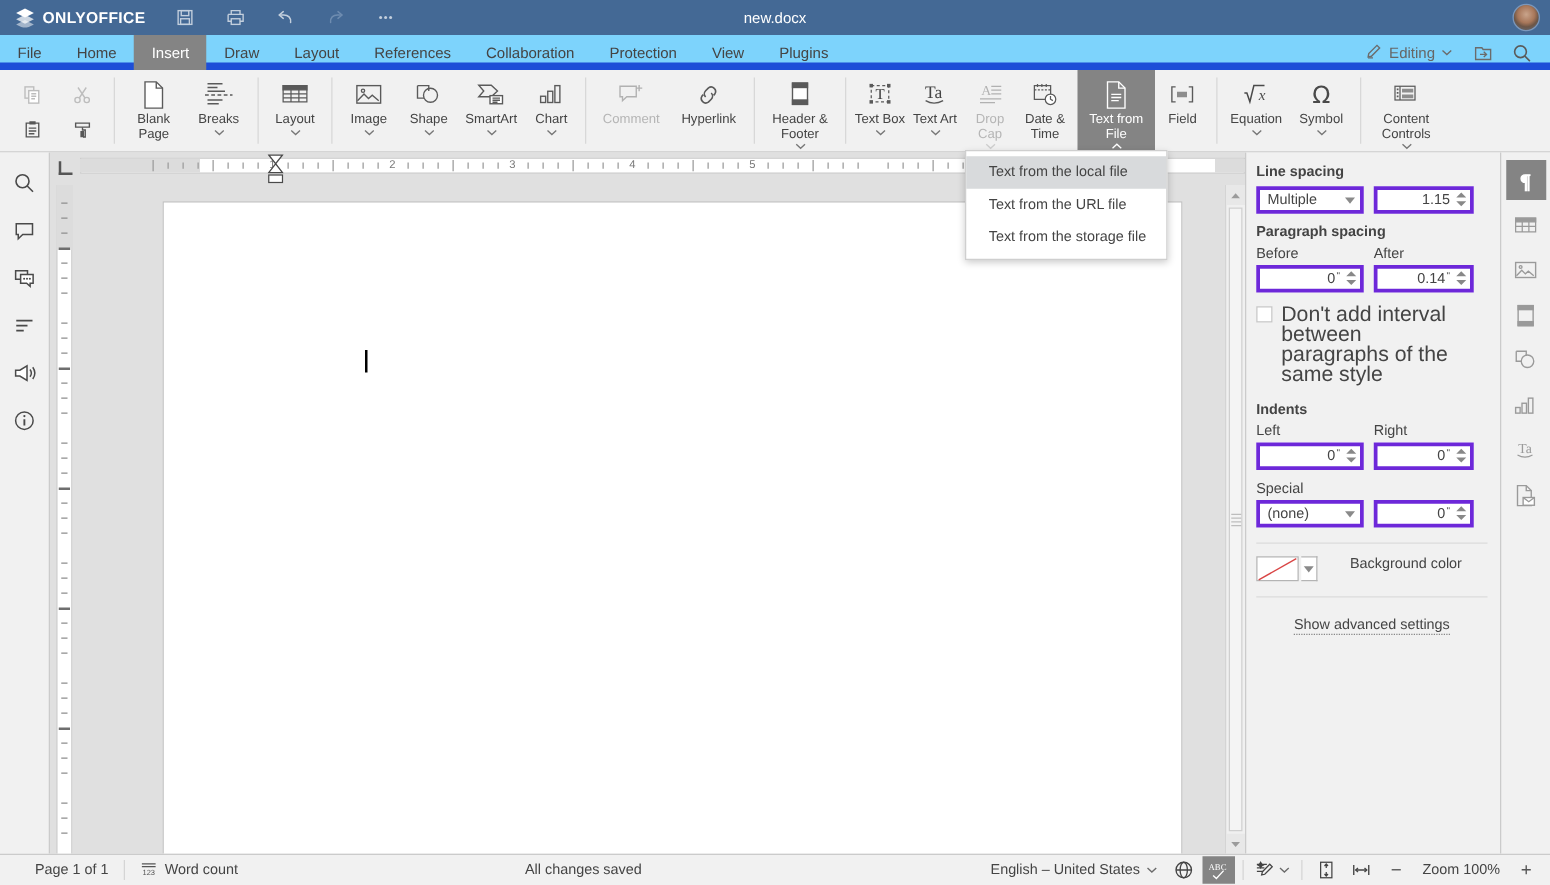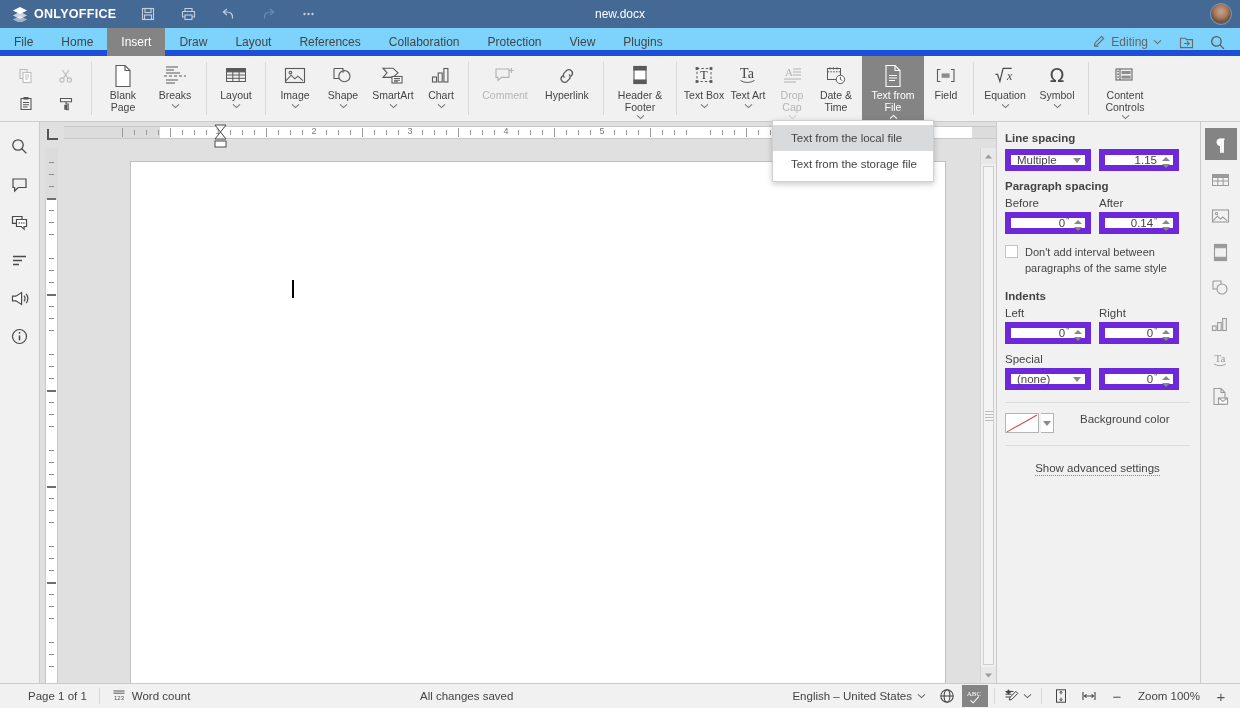--- a/index.html
+++ b/index.html
@@ -129,34 +129,34 @@
 
   
   .settings {
     width: 204px; background: #f1f1f1; border-left: 1px solid #cbcbcb; flex: 0 0 204px;
     padding: 10px 10px 0 8px; overflow: hidden;
   }
   .sec-title { font-size: 11.5px; font-weight: bold; color: #444; margin-bottom: 5px; }
   .sublabel { font-size: 11.5px; color: #444; }
   .row { display: flex; gap: 8px; }
   .fld {
-    height: 22px; background: #fff; border: 6px solid #6d28d9; display: flex; align-items: center;
+    height: 22px; background: #fff; border: 3px solid #6d28d9; display: flex; align-items: center;
     font-size: 11.5px; color: #444; padding: 0 4px; position: relative;
   }
   .fld.sel { justify-content: space-between; padding-left: 6px; }
   .fld.num { justify-content: flex-end; padding-right: 16px; }
   .fld .unit { font-size: 8px; position: relative; top: -3px; margin-left: 1px; }
   .spin { position: absolute; right: 3px; top: 2px; display: flex; flex-direction: column; gap: 3px; }
   .spin i { display: block; width: 0; height: 0; border-left: 4px solid transparent; border-right: 4px solid transparent; }
   .spin i.up { border-bottom: 4px solid #888; }
   .spin i.dn { border-top: 4px solid #888; }
   .chev { width: 0; height: 0; border-left: 4px solid transparent; border-right: 4px solid transparent; border-top: 5px solid #8a8a8a; }
   .cbrow { display: flex; gap: 7px; margin-top: 10px; align-items: flex-start; }
   .cbox { width: 13px; height: 13px; background: #fff; border: 1px solid #c5c5c5; flex: 0 0 13px; margin-top: 1px; }
-  .cbtxt { font-size: 11px; line-height: 16px; color: #444; }
+  .cbtxt { font-size: 17px; line-height: 16px; color: #444; }
   .divider { height: 1px; background: #dcdcdc; margin: 12px 0 10px; }
   .colorbox { width: 34px; height: 20px; background: #fff; border: 1px solid #b4b4b4; position: relative; }
   .colorbox svg { position: absolute; inset: 0; }
   .colorsel { display: flex; align-items: center; gap: 2px; }
   .colorsel .chevbtn { width: 13px; height: 20px; display: flex; align-items: center; justify-content: center; border: 1px solid #b4b4b4; border-left: none; background: #fff; }
   .adv { text-align: center; margin-top: 16px; }
   .adv span { font-size: 11.5px; color: #444; border-bottom: 1px dotted #888; padding-bottom: 1px; }
 
   
   .right-rail {
@@ -619,20 +619,21 @@
           <svg width="9" height="6" viewBox="0 0 9 6" fill="none" stroke="#777" stroke-width="1.1">
               <path d="M1 1.4L4.5 4.6 8 1.4"></path>
             </svg>
         </span>
       </div>
     </div>
   </div>
 
   <div class="dropdown">
     <div class="dd-item hl">Text from the local file</div>
+    <div class="dd-item">Text from the URL file</div>
     <div class="dd-item">Text from the storage file</div>
   </div>
 
   <div class="body">
 
     <div class="left-rail">
       <div class="rail-btn">
         <svg width="19" height="19" viewBox="0 0 19 19" fill="none" stroke="#4a4a4a" stroke-width="1.3">
           <circle cx="8" cy="8" r="5.2"></circle>
             <path d="M11.8 11.8l4.6 4.6"></path>

